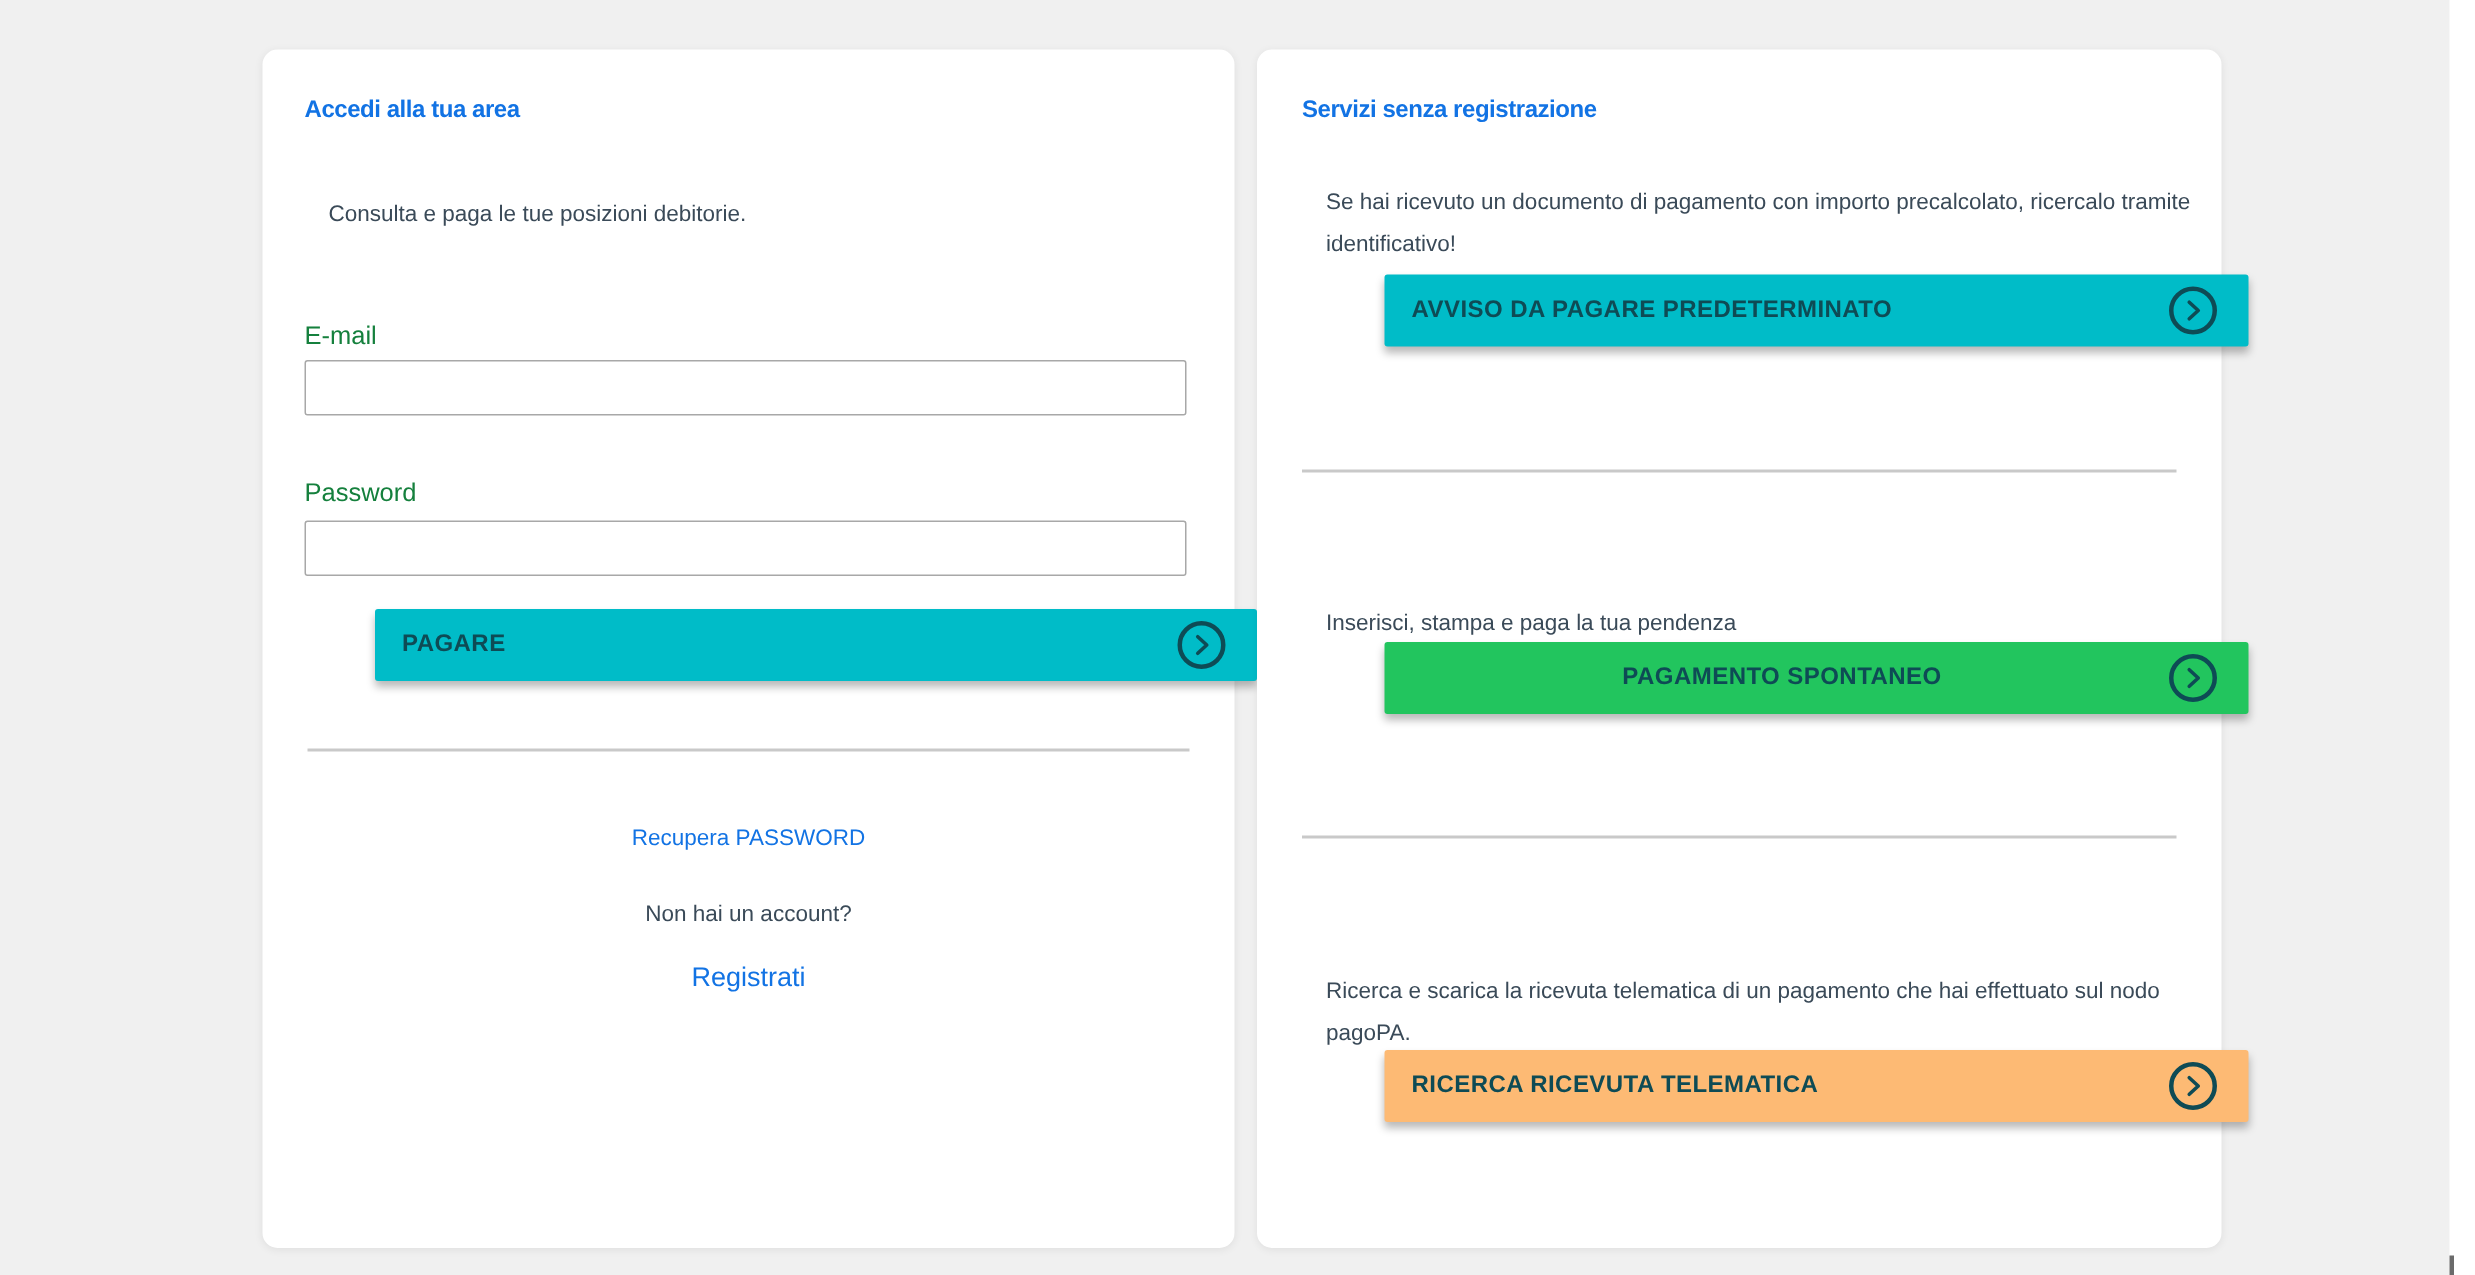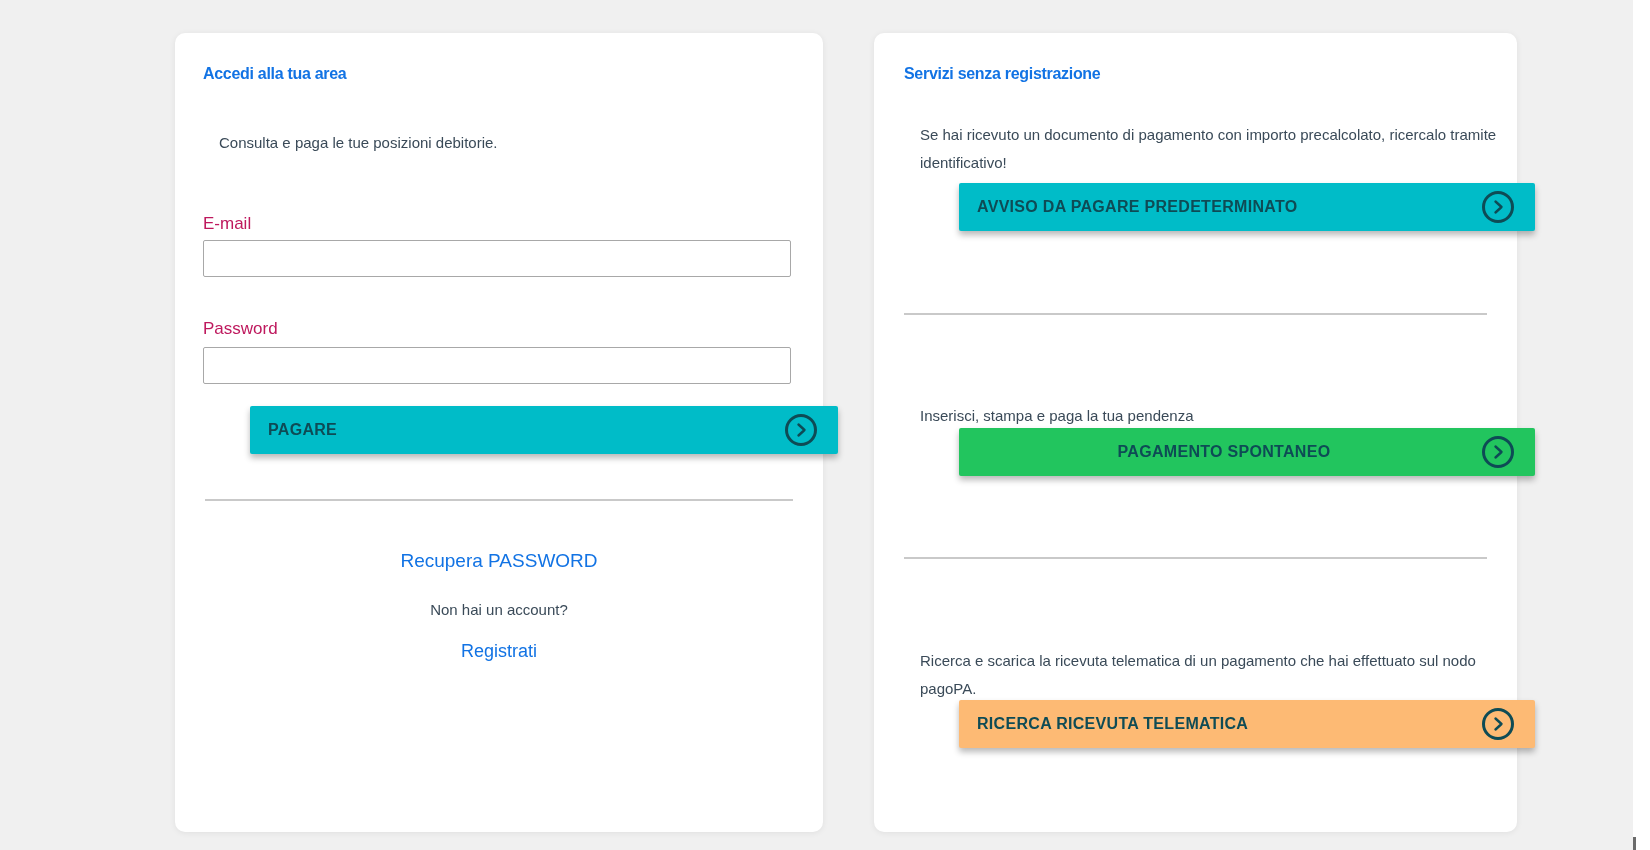--- a/index.html
+++ b/index.html
@@ -15,21 +15,21 @@
 
   .card {
     position: absolute;
     top: 33px;
     height: 799px;
     background: #ffffff;
     border-radius: 10px;
     box-shadow: 0 1px 6px rgba(0,0,0,0.07);
   }
   #login-card { left: 175px; width: 648px; }
-  #services-card { left: 874px; width: 643px; }
+  #services-card { left: 838px; width: 643px; }
 
   .card-title {
     position: absolute;
     margin: 0;
     font-size: 16px;
     font-weight: bold;
     color: #1273e4;
     letter-spacing: -0.3px;
     white-space: nowrap;
   }
@@ -39,21 +39,21 @@
     margin: 16px;
     font-size: 15px;
     line-height: 28px;
     color: #3a4a58;
   }
 
   .field-label {
     position: absolute;
     left: 28px;
     font-size: 17px;
-    color: #be185d;
+    color: #15803d;
   }
   .text-input {
     position: absolute;
     left: 28px;
     width: 588px;
     height: 37px;
     border: 1px solid #a8a8a8;
     border-radius: 2px;
     background: #ffffff;
     font-family: inherit;
@@ -148,21 +148,21 @@
   <button class="cta" style="top: 373px; left: 28px; width: 588px; background-color: rgb(0, 188, 200);">
     <span>PAGARE</span>
     <svg class="arrow" viewBox="0 0 34 34">
       <circle cx="17" cy="17" r="14.5" fill="none" stroke="currentColor" stroke-width="3"></circle>
       <path d="M14.5 11.5 L20.5 17 L14.5 22.5" fill="none" stroke="currentColor" stroke-width="2.4" stroke-linecap="round" stroke-linejoin="round"></path>
     </svg>
   </button>
 
   <div class="divider" style="top:466px;"></div>
 
-  <a class="center-text link" style="top:517px; font-size:19px;">Recupera PASSWORD</a>
+  <a class="center-text link" style="top:517px; font-size:15px;">Recupera PASSWORD</a>
 
   <p class="center-text" style="top:568px; font-size:15px;">Non hai un account?</p>
 
   <a class="center-text link" style="top:608px; font-size:18px;">Registrati</a>
 </section>
 
 <section class="card" id="services-card">
   <h2 class="card-title" style="top:32px; left:30px;">Servizi senza registrazione</h2>
 
   <p class="body-text" style="top:72px; left:30px; width:585px;">Se hai ricevuto un documento di pagamento con importo precalcolato, ricercalo tramite identificativo!</p>

